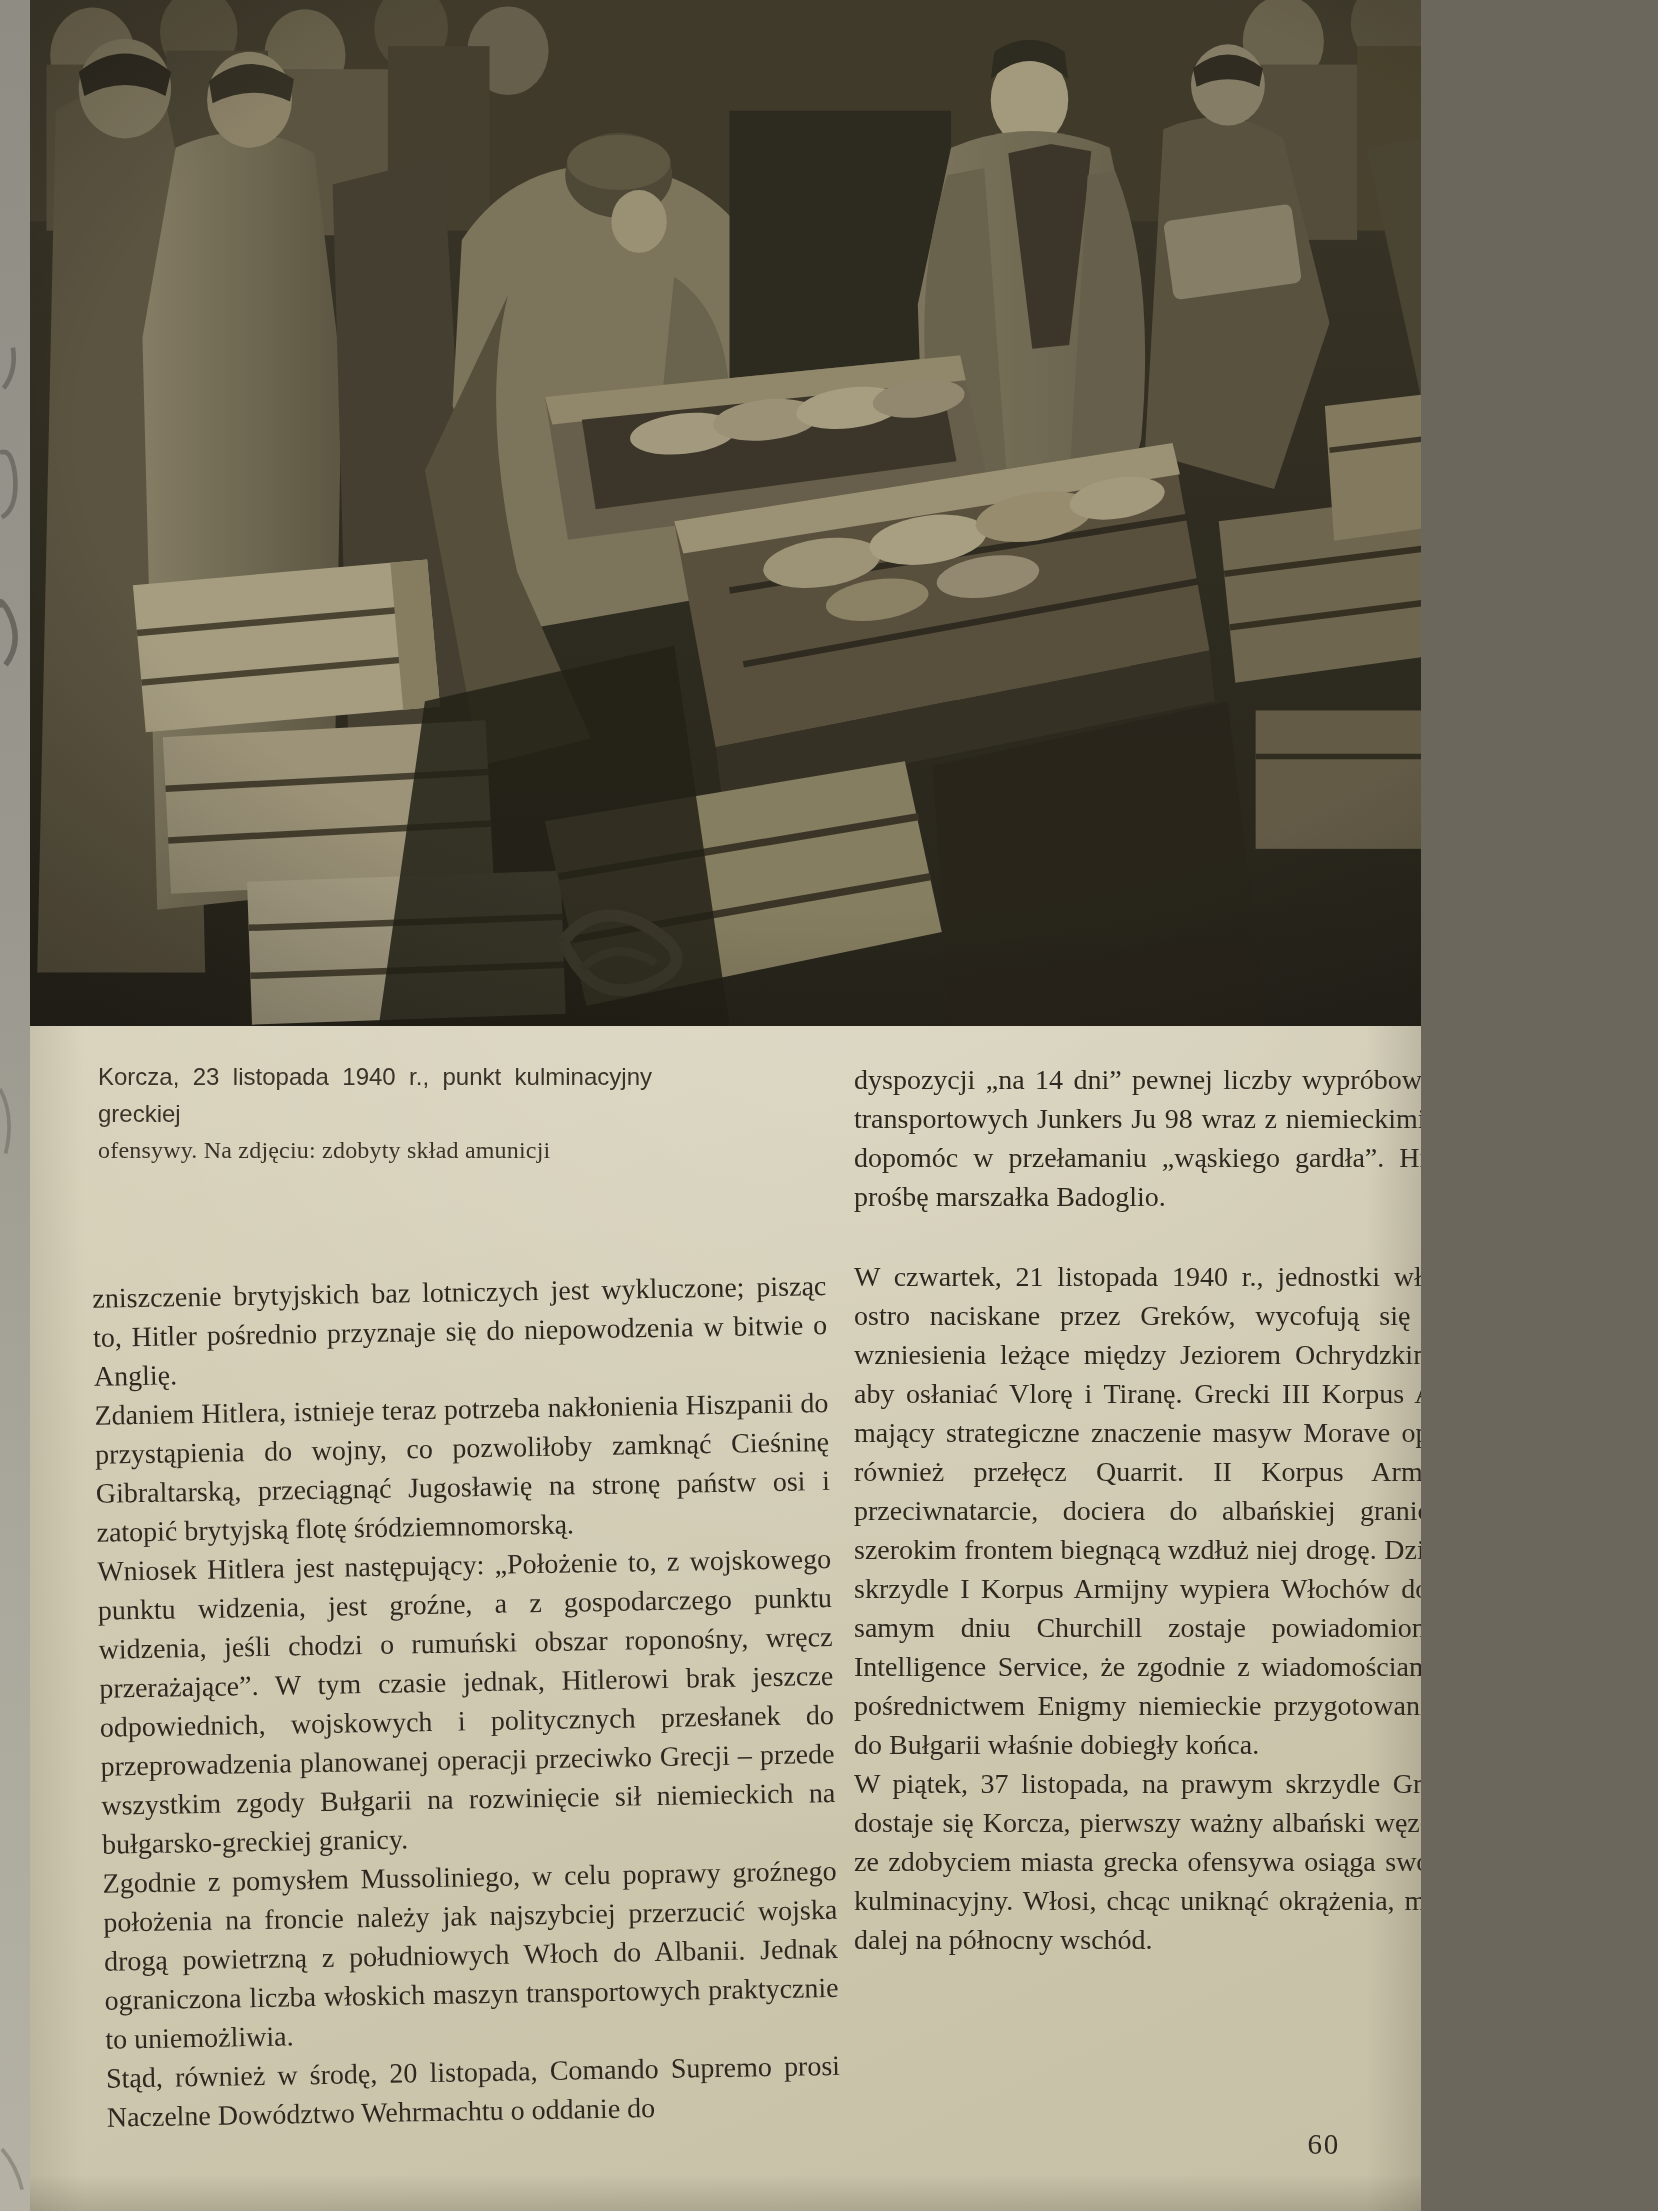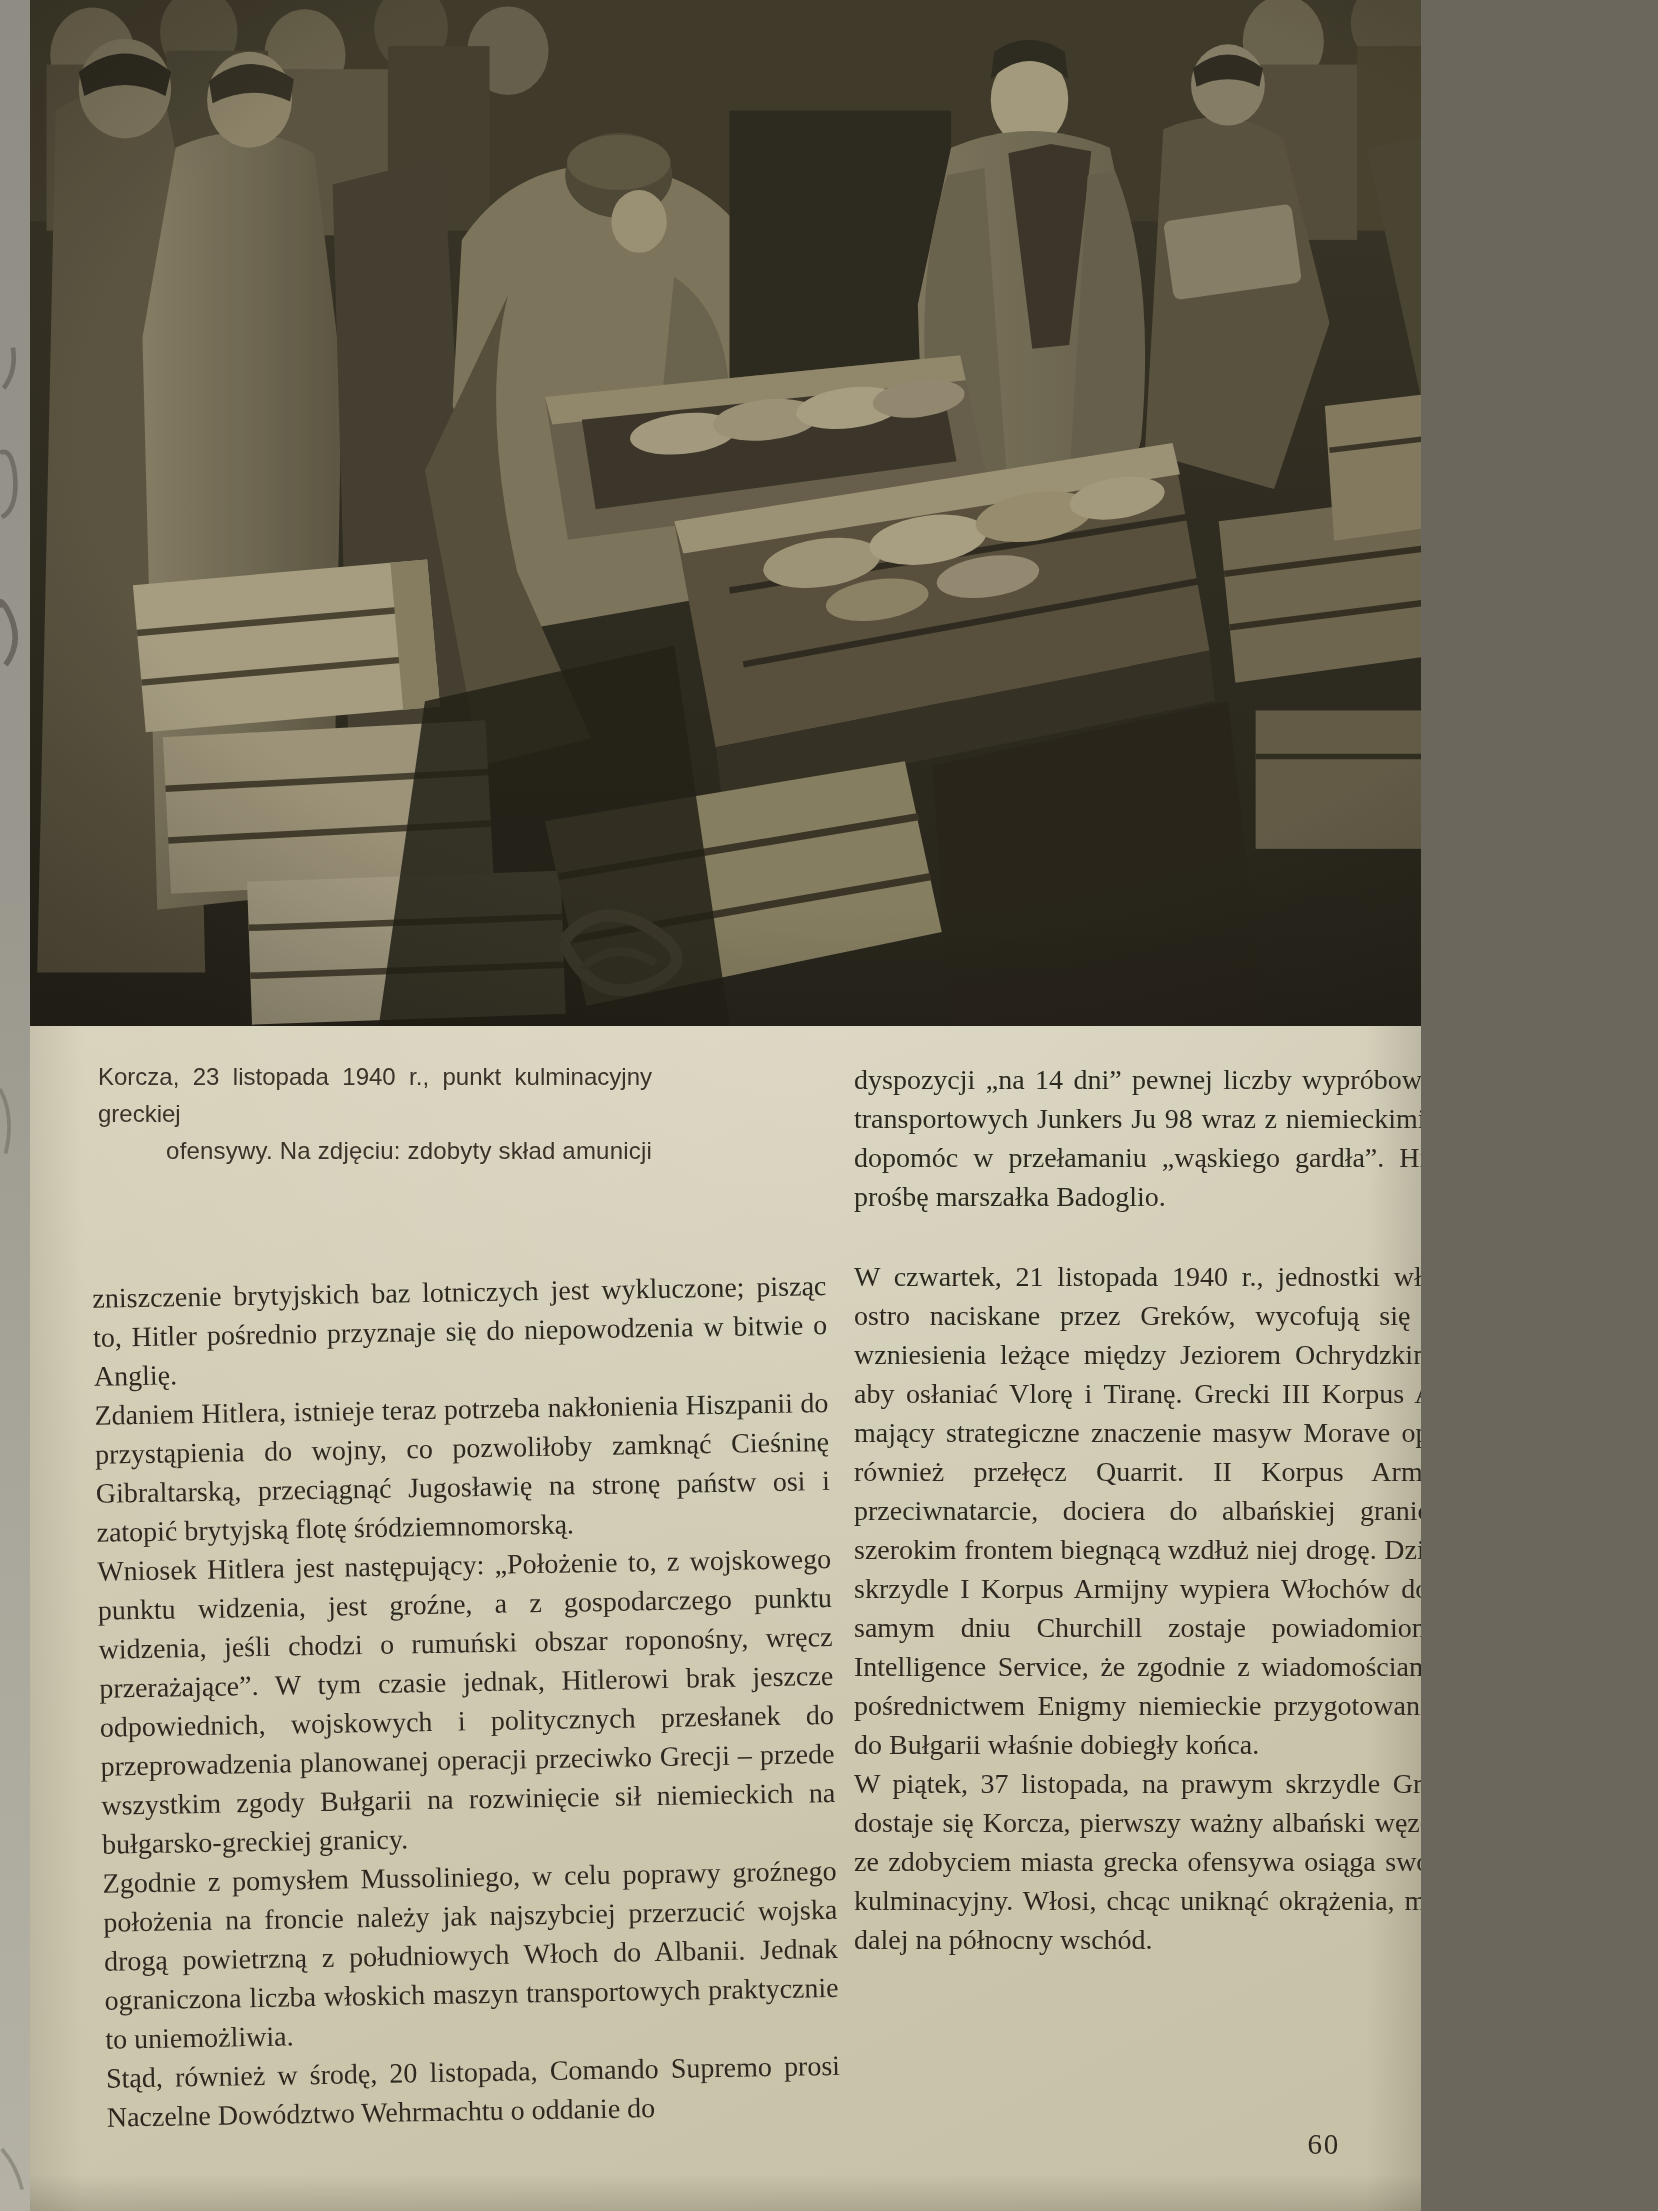--- a/index.html
+++ b/index.html
@@ -31,21 +31,21 @@
     z-index:2; background:#2e2b20;
   }
   .photo svg{display:block;width:100%;height:100%;}
   .caption{
     position:absolute;left:98px;top:1058px;width:554px;
     font-family:"Liberation Sans", sans-serif;
     font-size:24px;line-height:37px;color:#3a332a;
     z-index:4;
   }
   .caption .l1{text-align:justify;text-align-last:justify;}
-  .caption .l2{text-align:right;letter-spacing:0.2px;}
+  .caption .l2{text-align:left;letter-spacing:0.2px;font-family:Liberation Serif, serif;}
   .col{
     position:absolute;z-index:4;
     font-size:28px;line-height:39px;color:#2e2920;
     text-align:justify;
   }
   .col p{margin:0;padding:0;}
   .col-left{left:92px;top:1266px;width:734px;transform:rotate(-1deg);transform-origin:top right;}
   .col-right{left:854px;top:1060px;width:768px;}
   .col-right p:first-child{margin-bottom:41px;}
   .page-number{

